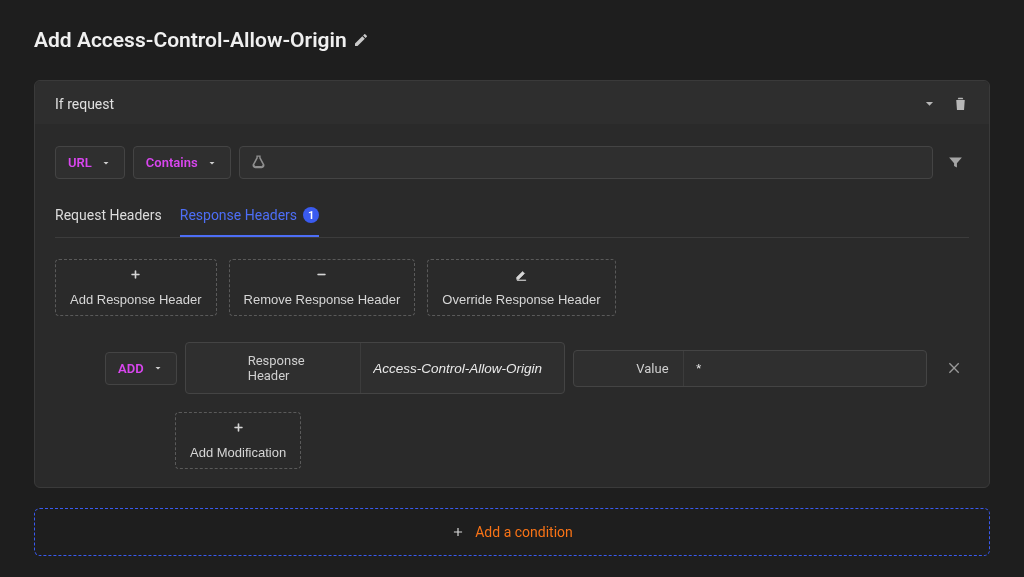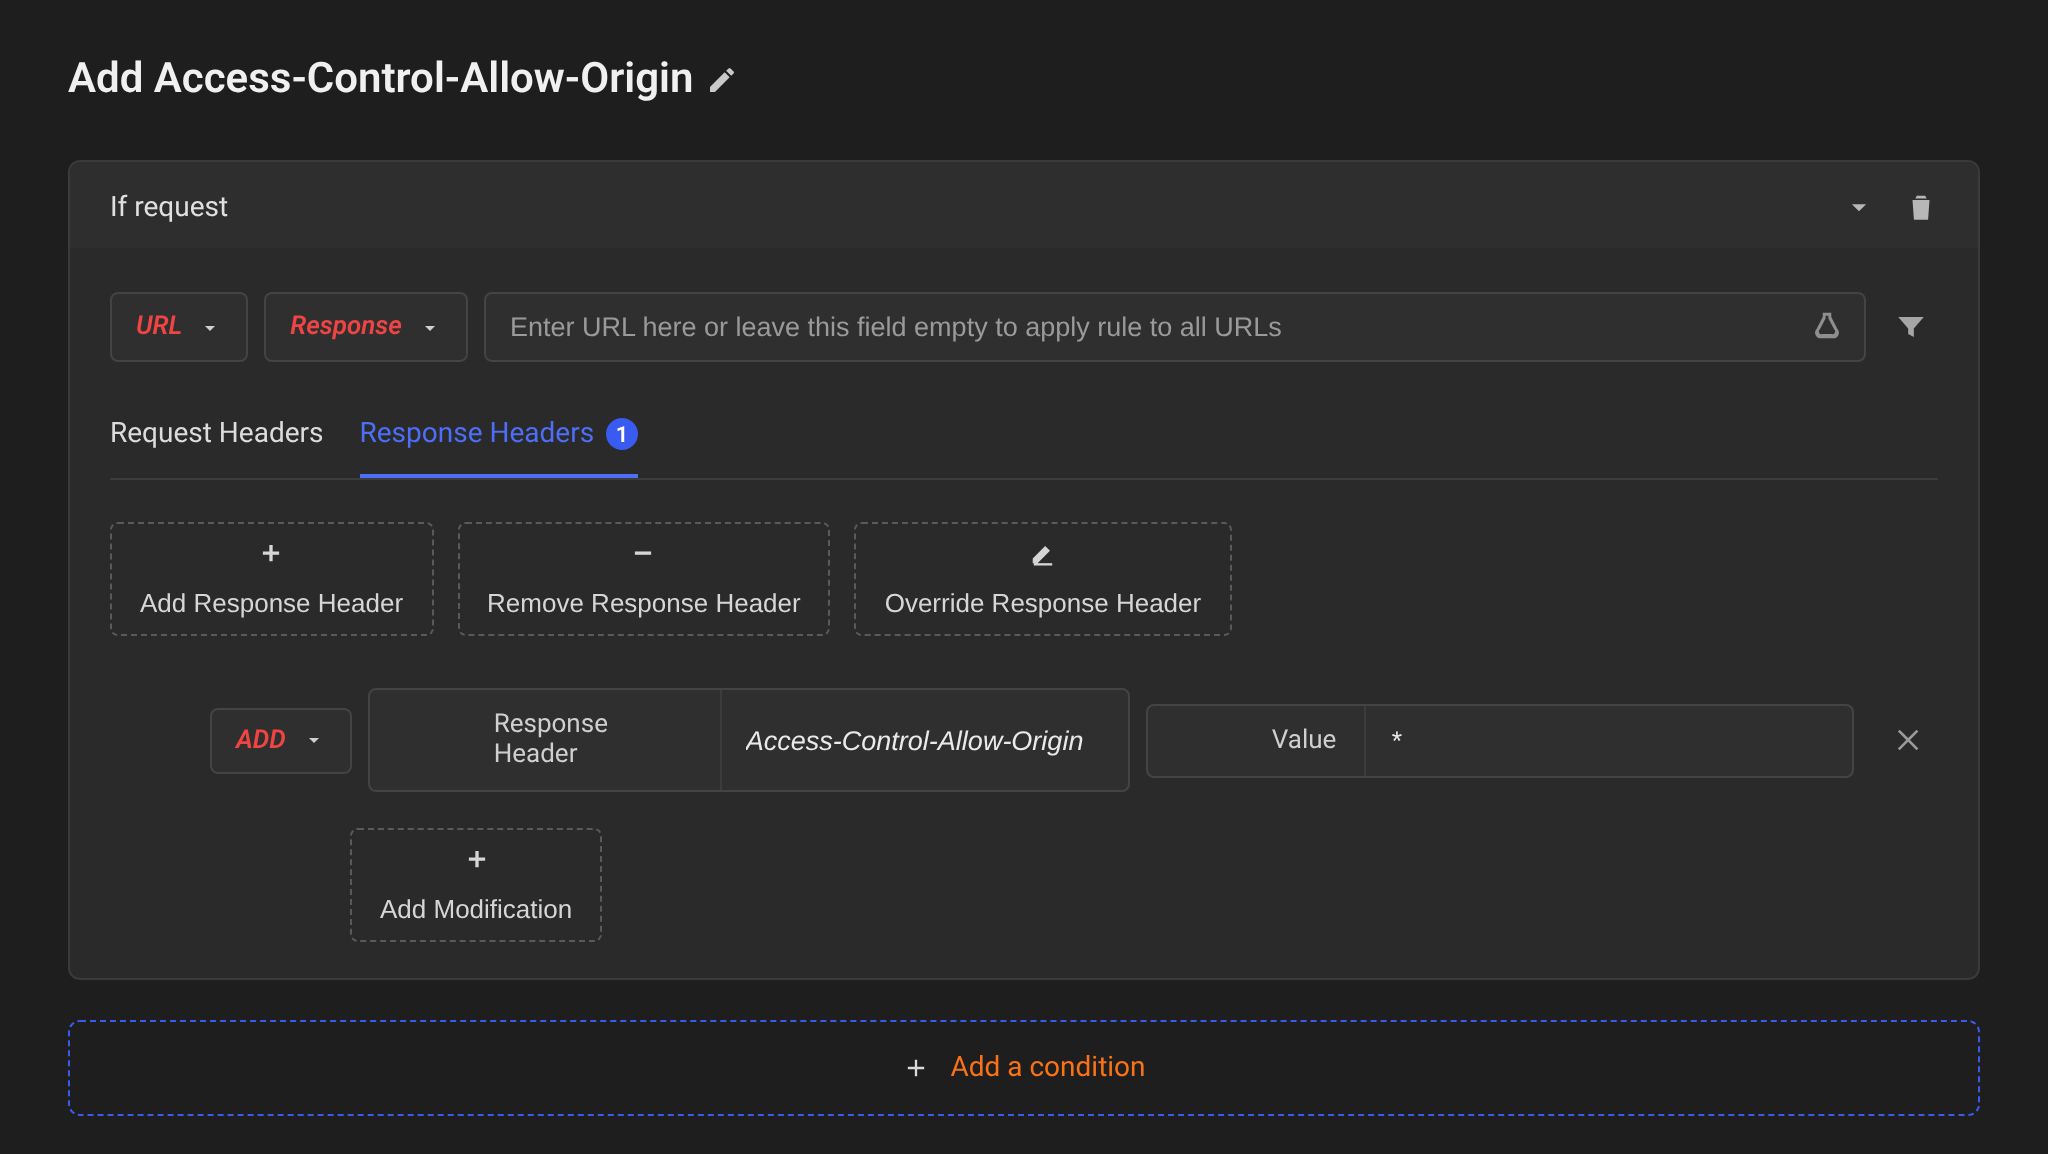--- a/index.html
+++ b/index.html
@@ -65,24 +65,23 @@
   .dd-btn {
     display: inline-flex;
     align-items: center;
     gap: 8px;
     background: #2f2f2f;
     border: 1px solid #444;
     border-radius: 4px;
     padding: 8px 12px;
     font-size: 13px;
     font-weight: 600;
-    color: #ef4444;
+    color: #d946ef;
     cursor: pointer;
     white-space: nowrap;
-    font-style: italic;
   }
   .dd-btn .chev { display:inline-flex; }
   .dd-btn .chev svg { width: 12px; height: 12px; fill: #cfcfcf; }
 
   .url-input-wrap {
     flex: 1;
     display: flex;
     align-items: center;
     background: #2f2f2f;
     border: 1px solid #444;
@@ -275,29 +274,28 @@
     <div class="condition-row">
       <div class="dd-btn">
         <span>URL</span>
         <span class="chev">
           <svg viewBox="0 0 24 24">
               <path d="M7 10l5 5 5-5z"></path>
             </svg>
         </span>
       </div>
       <div class="dd-btn">
-        <span>Response</span>
+        <span>Contains</span>
         <span class="chev">
           <svg viewBox="0 0 24 24">
               <path d="M7 10l5 5 5-5z"></path>
             </svg>
         </span>
       </div>
       <div class="url-input-wrap">
-        <input class="url-input" type="text" placeholder="Enter URL here or leave this field empty to apply rule to all URLs" value="" style="">
         <span class="trail-ico ico">
           <svg viewBox="0 0 24 24">
               <path d="M9 2h6v3l4.5 8.5A4 4 0 0 1 16 20H8a4 4 0 0 1-3.5-6.5L9 5V2zm2 2v2l-4 7.5A2 2 0 0 0 8.8 17h6.4a2 2 0 0 0 1.8-3.5L13 6V4h-2z"></path>
             </svg>
         </span>
       </div>
       <div class="filter-btn-standalone">
         <span class="filter-ico ico">
           <svg viewBox="0 0 24 24">
               <path d="M3 5h18l-7 8v6l-4-2v-4L3 5z"></path>

